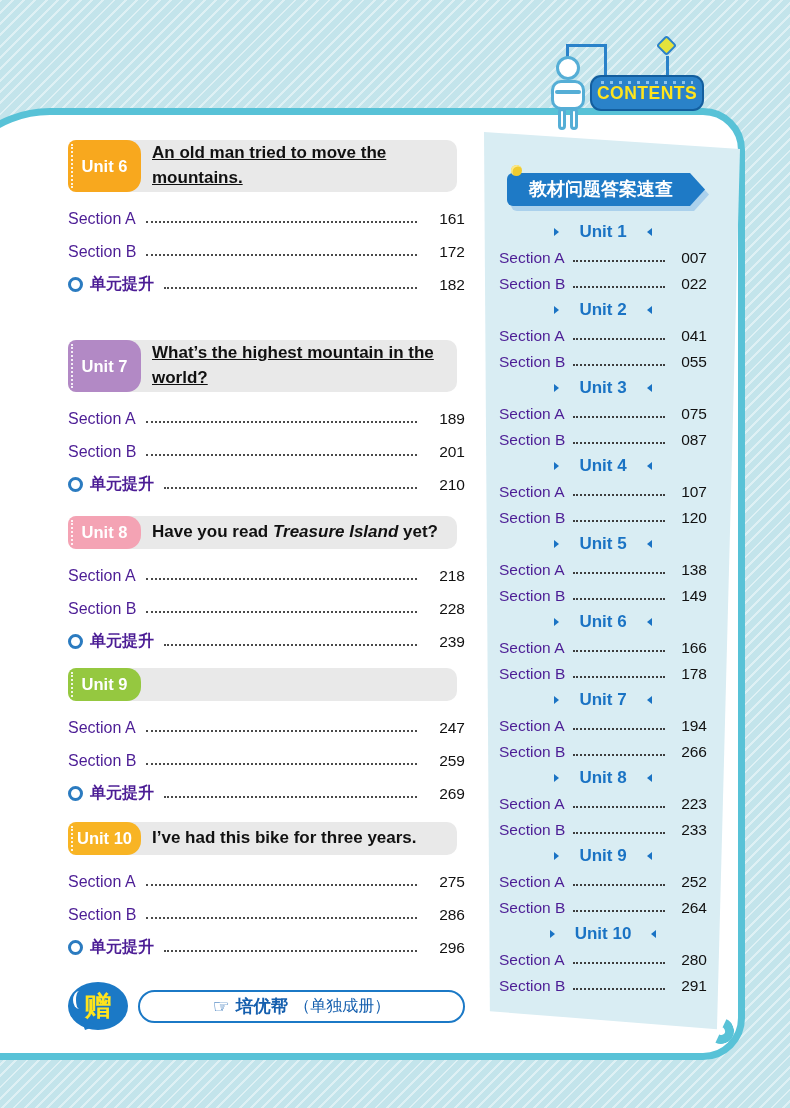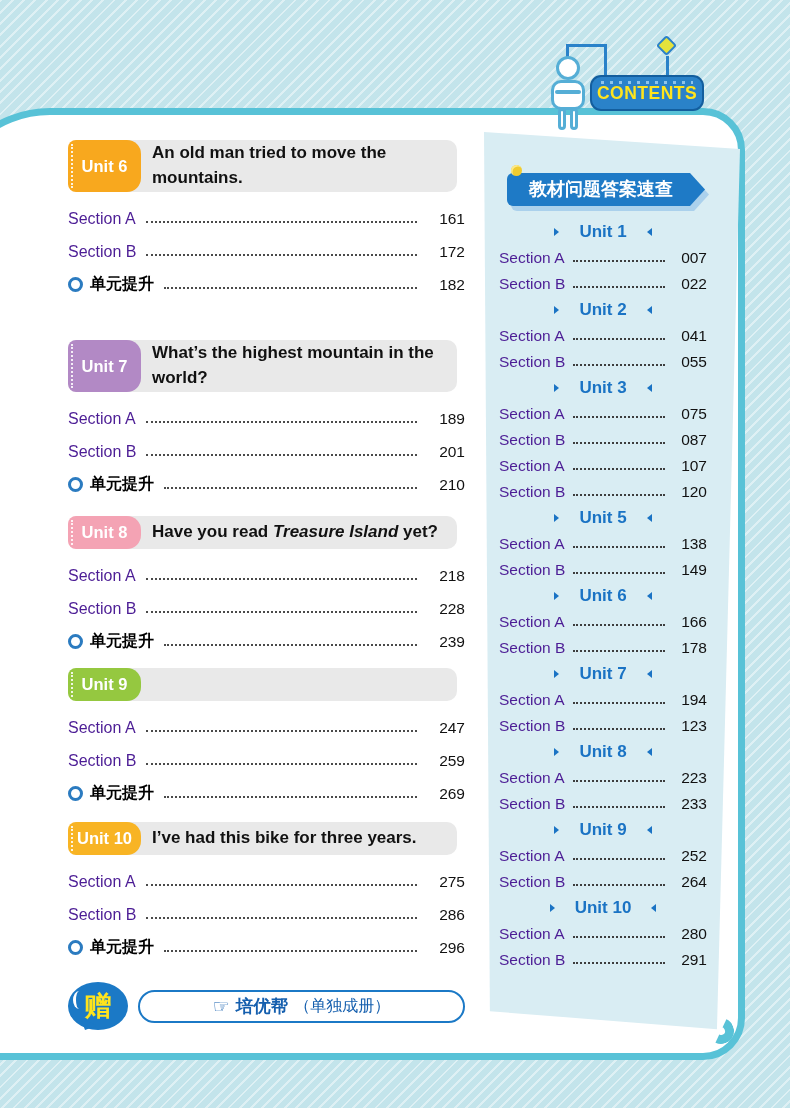--- a/index.html
+++ b/index.html
@@ -37,27 +37,27 @@
   
   .left-col{position:absolute;left:68px;top:140px;width:397px;}
   .unit-header{position:relative;background:#e9e9e9;border-radius:10px;display:flex;align-items:center;
     width:389px;box-sizing:border-box;}
   .two .unit-header{height:52px;} .one .unit-header{height:33px;}
   .unit-badge{position:relative;min-width:73px;height:100%;display:flex;align-items:center;justify-content:center;
     color:#fff;font-weight:bold;font-size:16.5px;border-radius:8px 14px 14px 8px;box-sizing:border-box;padding:0 8px;}
   .unit-badge::before{content:"";position:absolute;left:3px;top:4px;bottom:4px;
     border-left:2px dotted rgba(255,255,255,.85);}
   .unit-title{margin-left:11px;font-weight:bold;font-size:17px;line-height:1.45;color:#111;}
-  .two .unit-title{max-width:300px;}
+  .two .unit-title{max-width:300px;text-decoration:underline;}
   .one .unit-title{white-space:nowrap;}
   .unit-title i{font-style:italic;}
   .rows{margin-top:10px;}
   .toc-row{display:flex;align-items:center;height:33px;}
   .row-label{font-size:16px;color:#4c1d95;white-space:nowrap;}
-  .boost .row-label{font-weight:bold;color:#000000;}
+  .boost .row-label{font-weight:bold;color:#4c1d95;}
   .ring-icon{width:9px;height:9px;border:3.5px solid #2b7bc0;border-radius:50%;background:#fff;
     margin-right:7px;flex:0 0 auto;}
   .leader{flex:1 1 auto;margin:0 10px;border-bottom:2.6px dotted #4a4a4a;transform:translateY(3px);}
   .page-num{width:38px;text-align:right;font-size:15.5px;color:#111;}
   
   .gift-row{display:flex;align-items:center;margin-top:16px;height:52px;}
   .gift-bubble{position:relative;width:60px;height:48px;background:#1b79c6;border-radius:50%;
     display:flex;align-items:center;justify-content:center;color:#ffe41c;font-size:27px;font-weight:bold;flex:0 0 auto;}
   .gift-bubble::before{content:"";position:absolute;left:5px;top:9px;width:9px;height:18px;
     border-left:3px solid #fff;border-radius:50%;}
@@ -301,20 +301,25 @@
       <span class="row-label">Section A</span>
       <span class="leader"></span>
       <span class="page-num">075</span>
     </div>
     <div class="ref-row">
       <span class="row-label">Section B</span>
       <span class="leader"></span>
       <span class="page-num">087</span>
     </div>
 
+    <div class="ref-unit-heading">
+      <span class="tri tri-r"></span>
+      <span>Unit 4</span>
+      <span class="tri tri-l"></span>
+    </div>
     <div class="ref-row">
       <span class="row-label">Section A</span>
       <span class="leader"></span>
       <span class="page-num">107</span>
     </div>
     <div class="ref-row">
       <span class="row-label">Section B</span>
       <span class="leader"></span>
       <span class="page-num">120</span>
     </div>
@@ -357,21 +362,21 @@
       <span class="tri tri-l"></span>
     </div>
     <div class="ref-row">
       <span class="row-label">Section A</span>
       <span class="leader"></span>
       <span class="page-num">194</span>
     </div>
     <div class="ref-row">
       <span class="row-label">Section B</span>
       <span class="leader"></span>
-      <span class="page-num">123</span>
+      <span class="page-num">266</span>
     </div>
 
     <div class="ref-unit-heading">
       <span class="tri tri-r"></span>
       <span>Unit 8</span>
       <span class="tri tri-l"></span>
     </div>
     <div class="ref-row">
       <span class="row-label">Section A</span>
       <span class="leader"></span>

